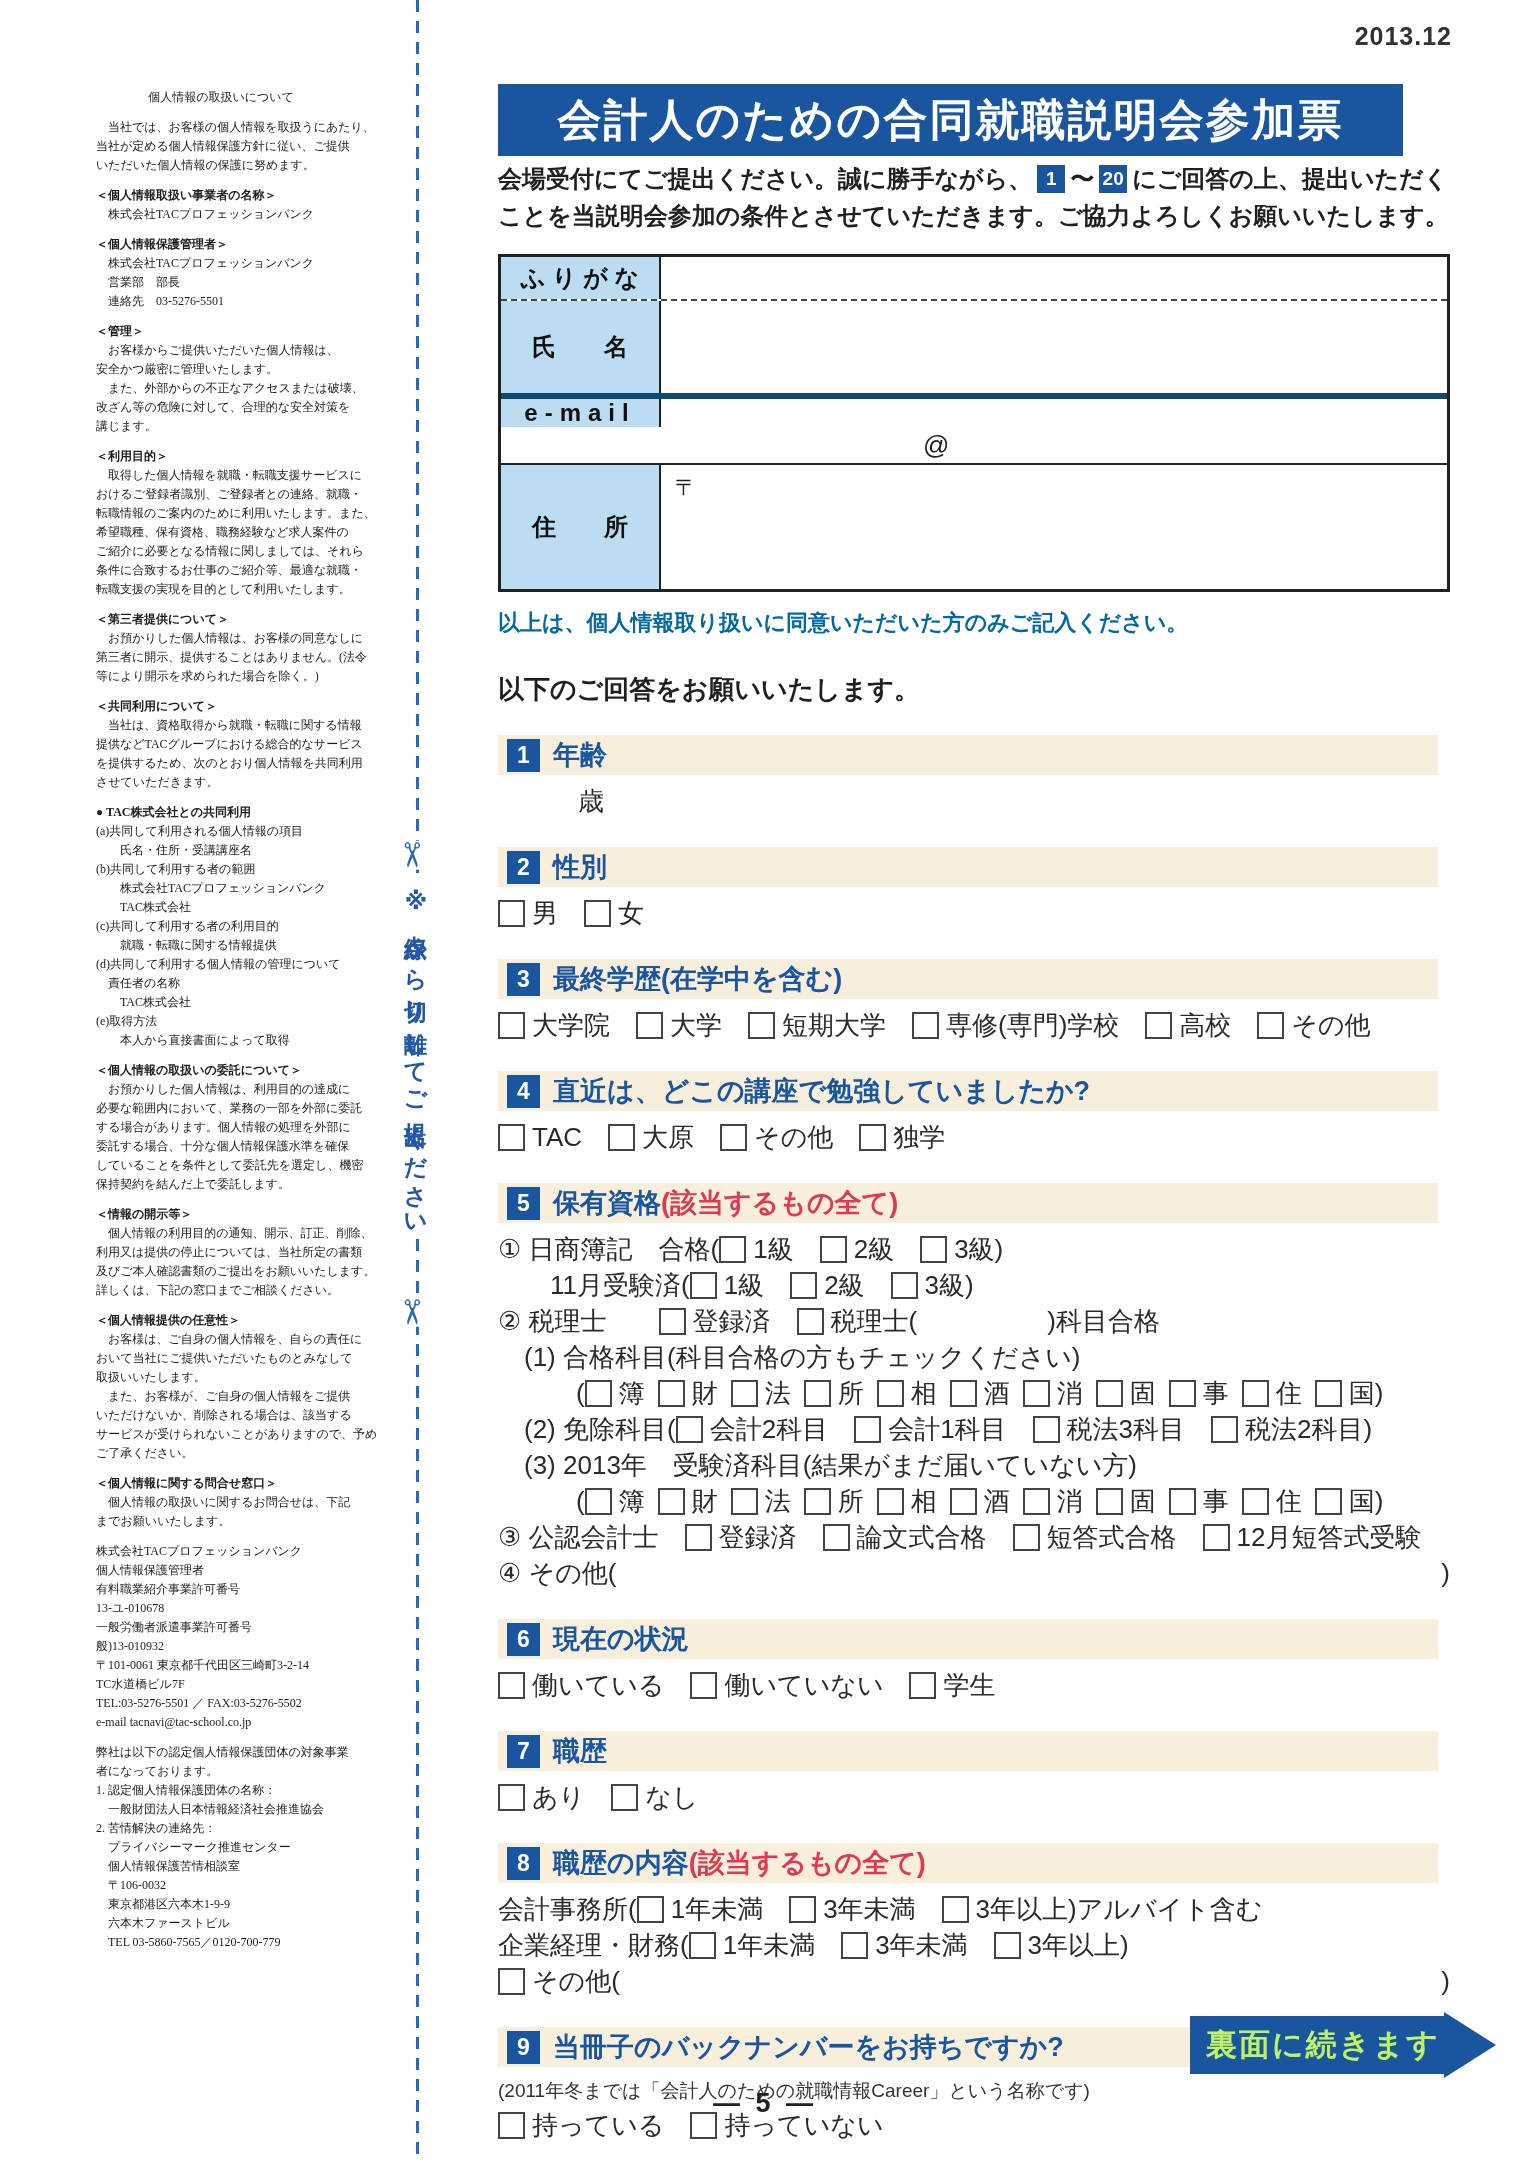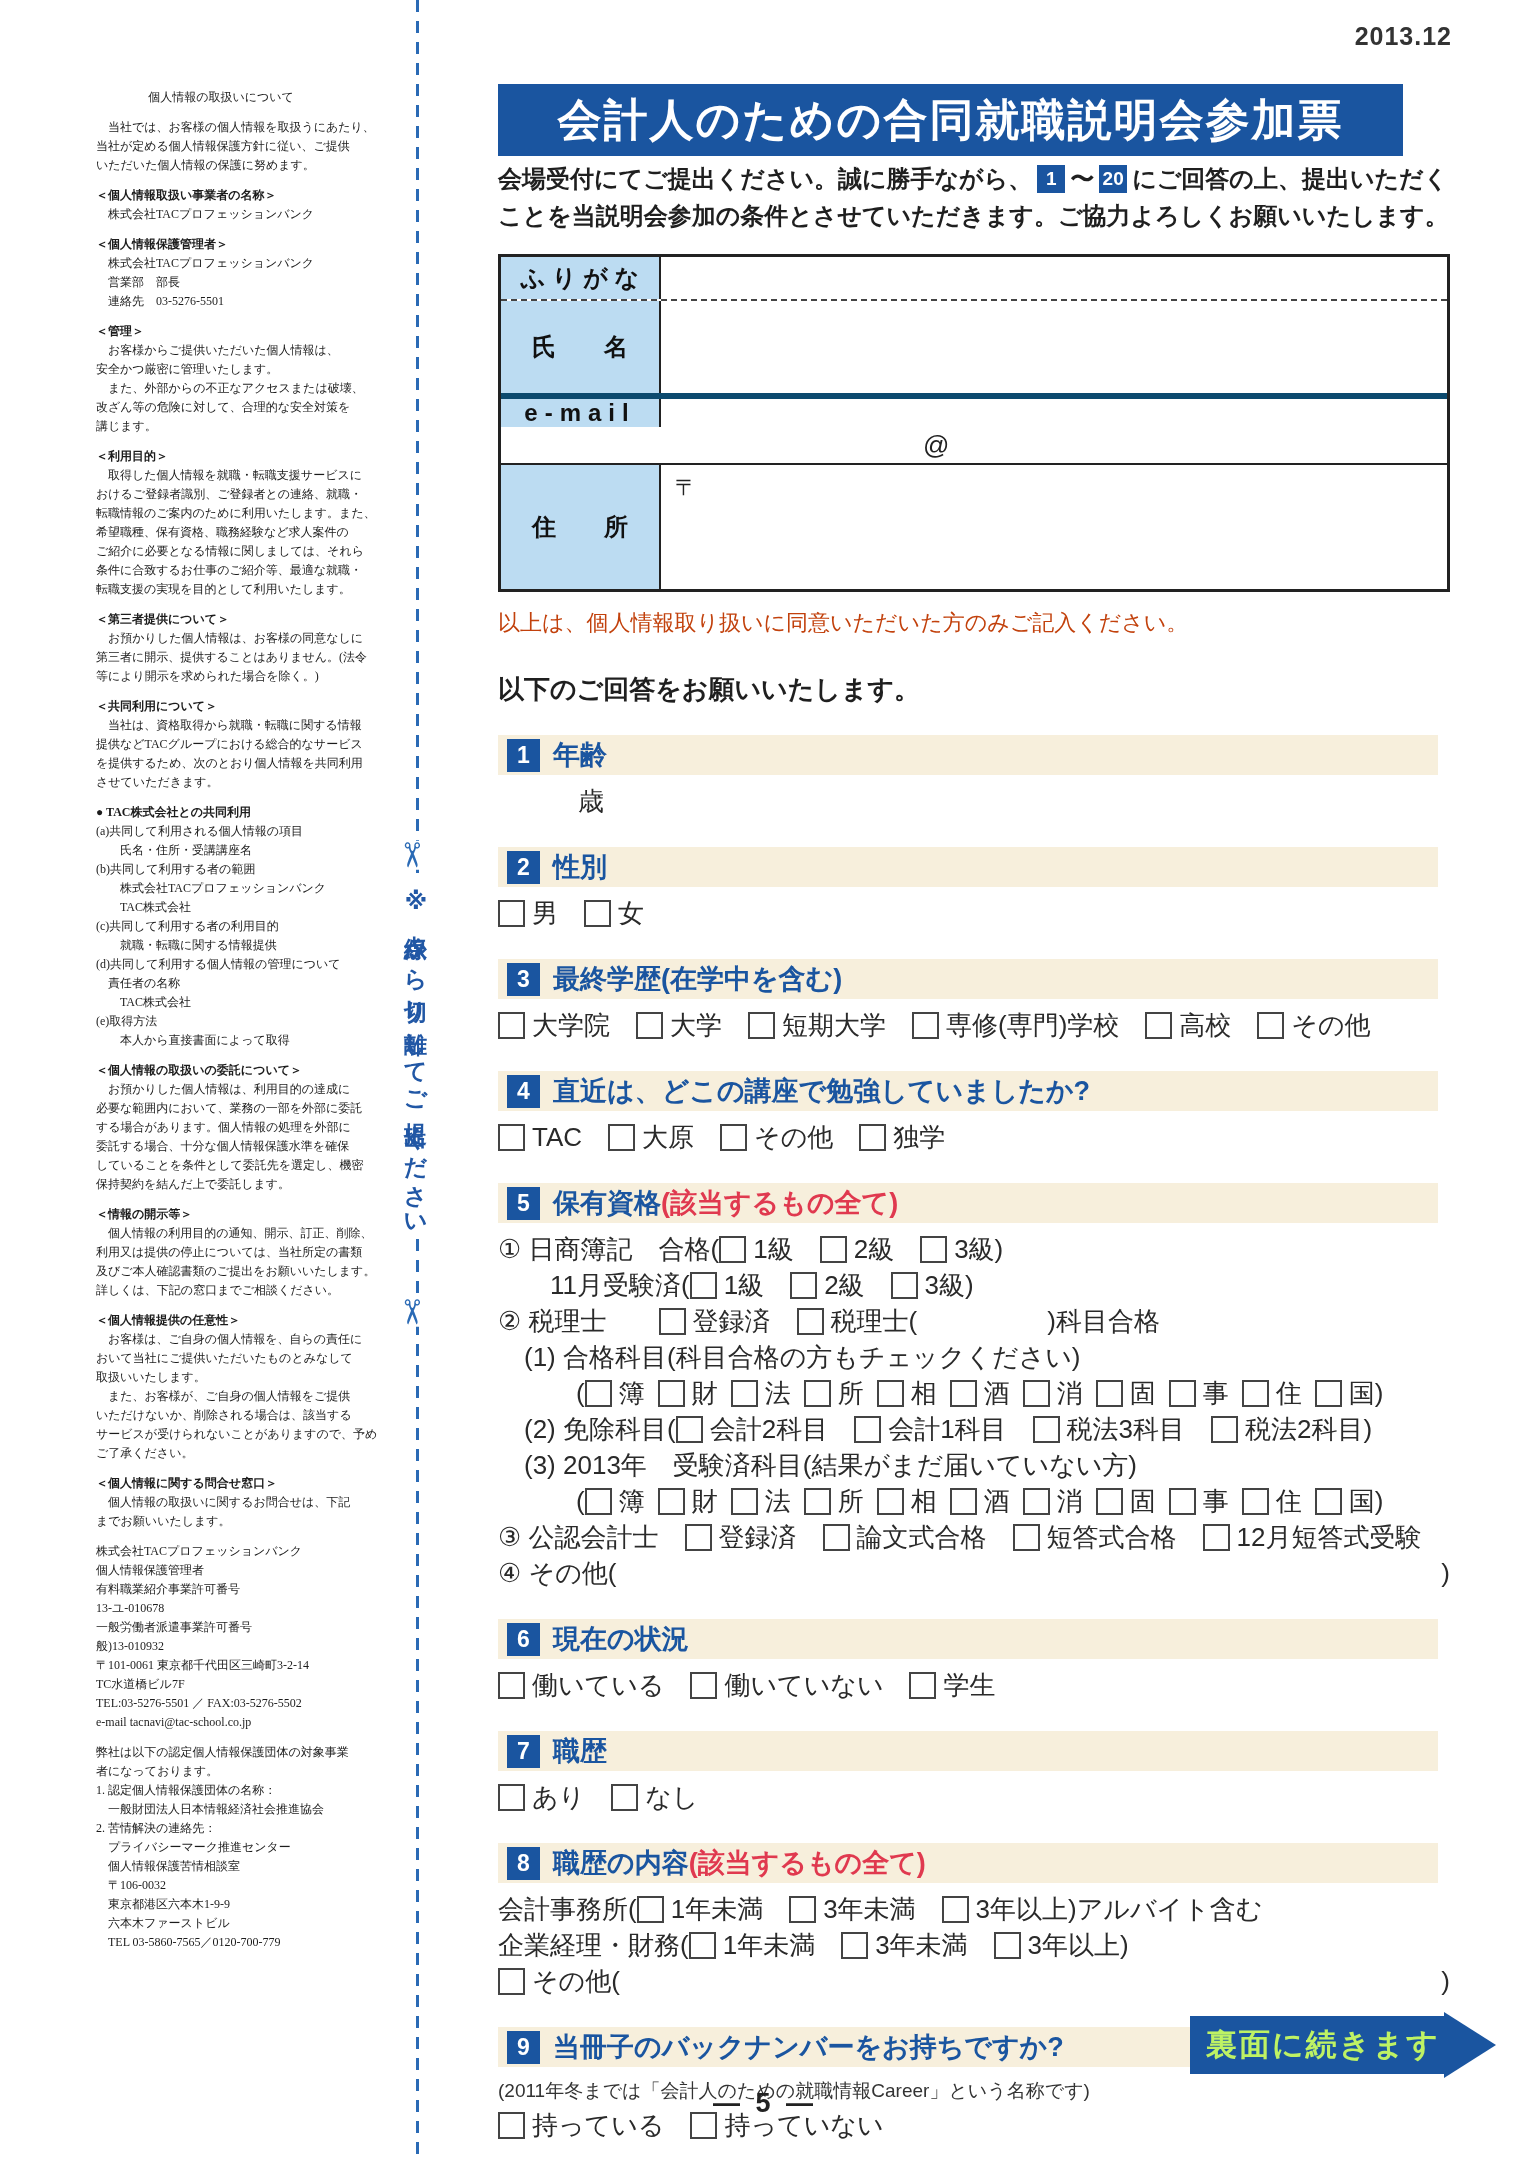--- a/index.html
+++ b/index.html
@@ -43,21 +43,21 @@
            font-weight:bold;font-size:24px;color:#111;border-right:2px solid #222;flex:none;white-space:pre;}
   .lspace{letter-spacing:7px;}
   .f-value{flex:1;position:relative;background:#fff;}
   .r1{height:42px;border-bottom:2px dashed #444;}
   .r2{height:92px;border-bottom:6px solid #0c4a6e;gap:12px;}
   .r3{height:64px;border-bottom:2px solid #222;flex-direction:column;}
   .r4{height:124px;}
   .at{position:absolute;left:46%;top:50%;transform:translate(-50%,-50%);font-size:26px;color:#222;}
   .postal{position:absolute;left:14px;top:8px;font-size:22px;color:#222;}
 
-  .consent{margin-top:16px;font-size:22px;font-weight:normal;color:#c2410c;}
+  .consent{margin-top:16px;font-size:22px;font-weight:bold;color:#0369a1;}
   .answers-intro{margin-top:34px;font-size:26px;font-weight:bold;color:#1f1f1f;}
 
   
   .question{margin-top:28px;}
   .q-header{display:flex;align-items:center;background:#f7efdc;height:40px;padding-left:9px;width:940px;box-sizing:border-box;}
   .q-num{width:33px;height:33px;background:#1a55a0;color:#fff;font-size:23px;font-weight:bold;
          display:flex;align-items:center;justify-content:center;margin-right:13px;flex:none;}
   .q-title{font-size:27px;font-weight:bold;color:#1a55a0;white-space:pre;}
   .q-title-red{font-size:27px;font-weight:bold;color:#e0394f;white-space:pre;}
   .q-body{margin-top:8px;}

